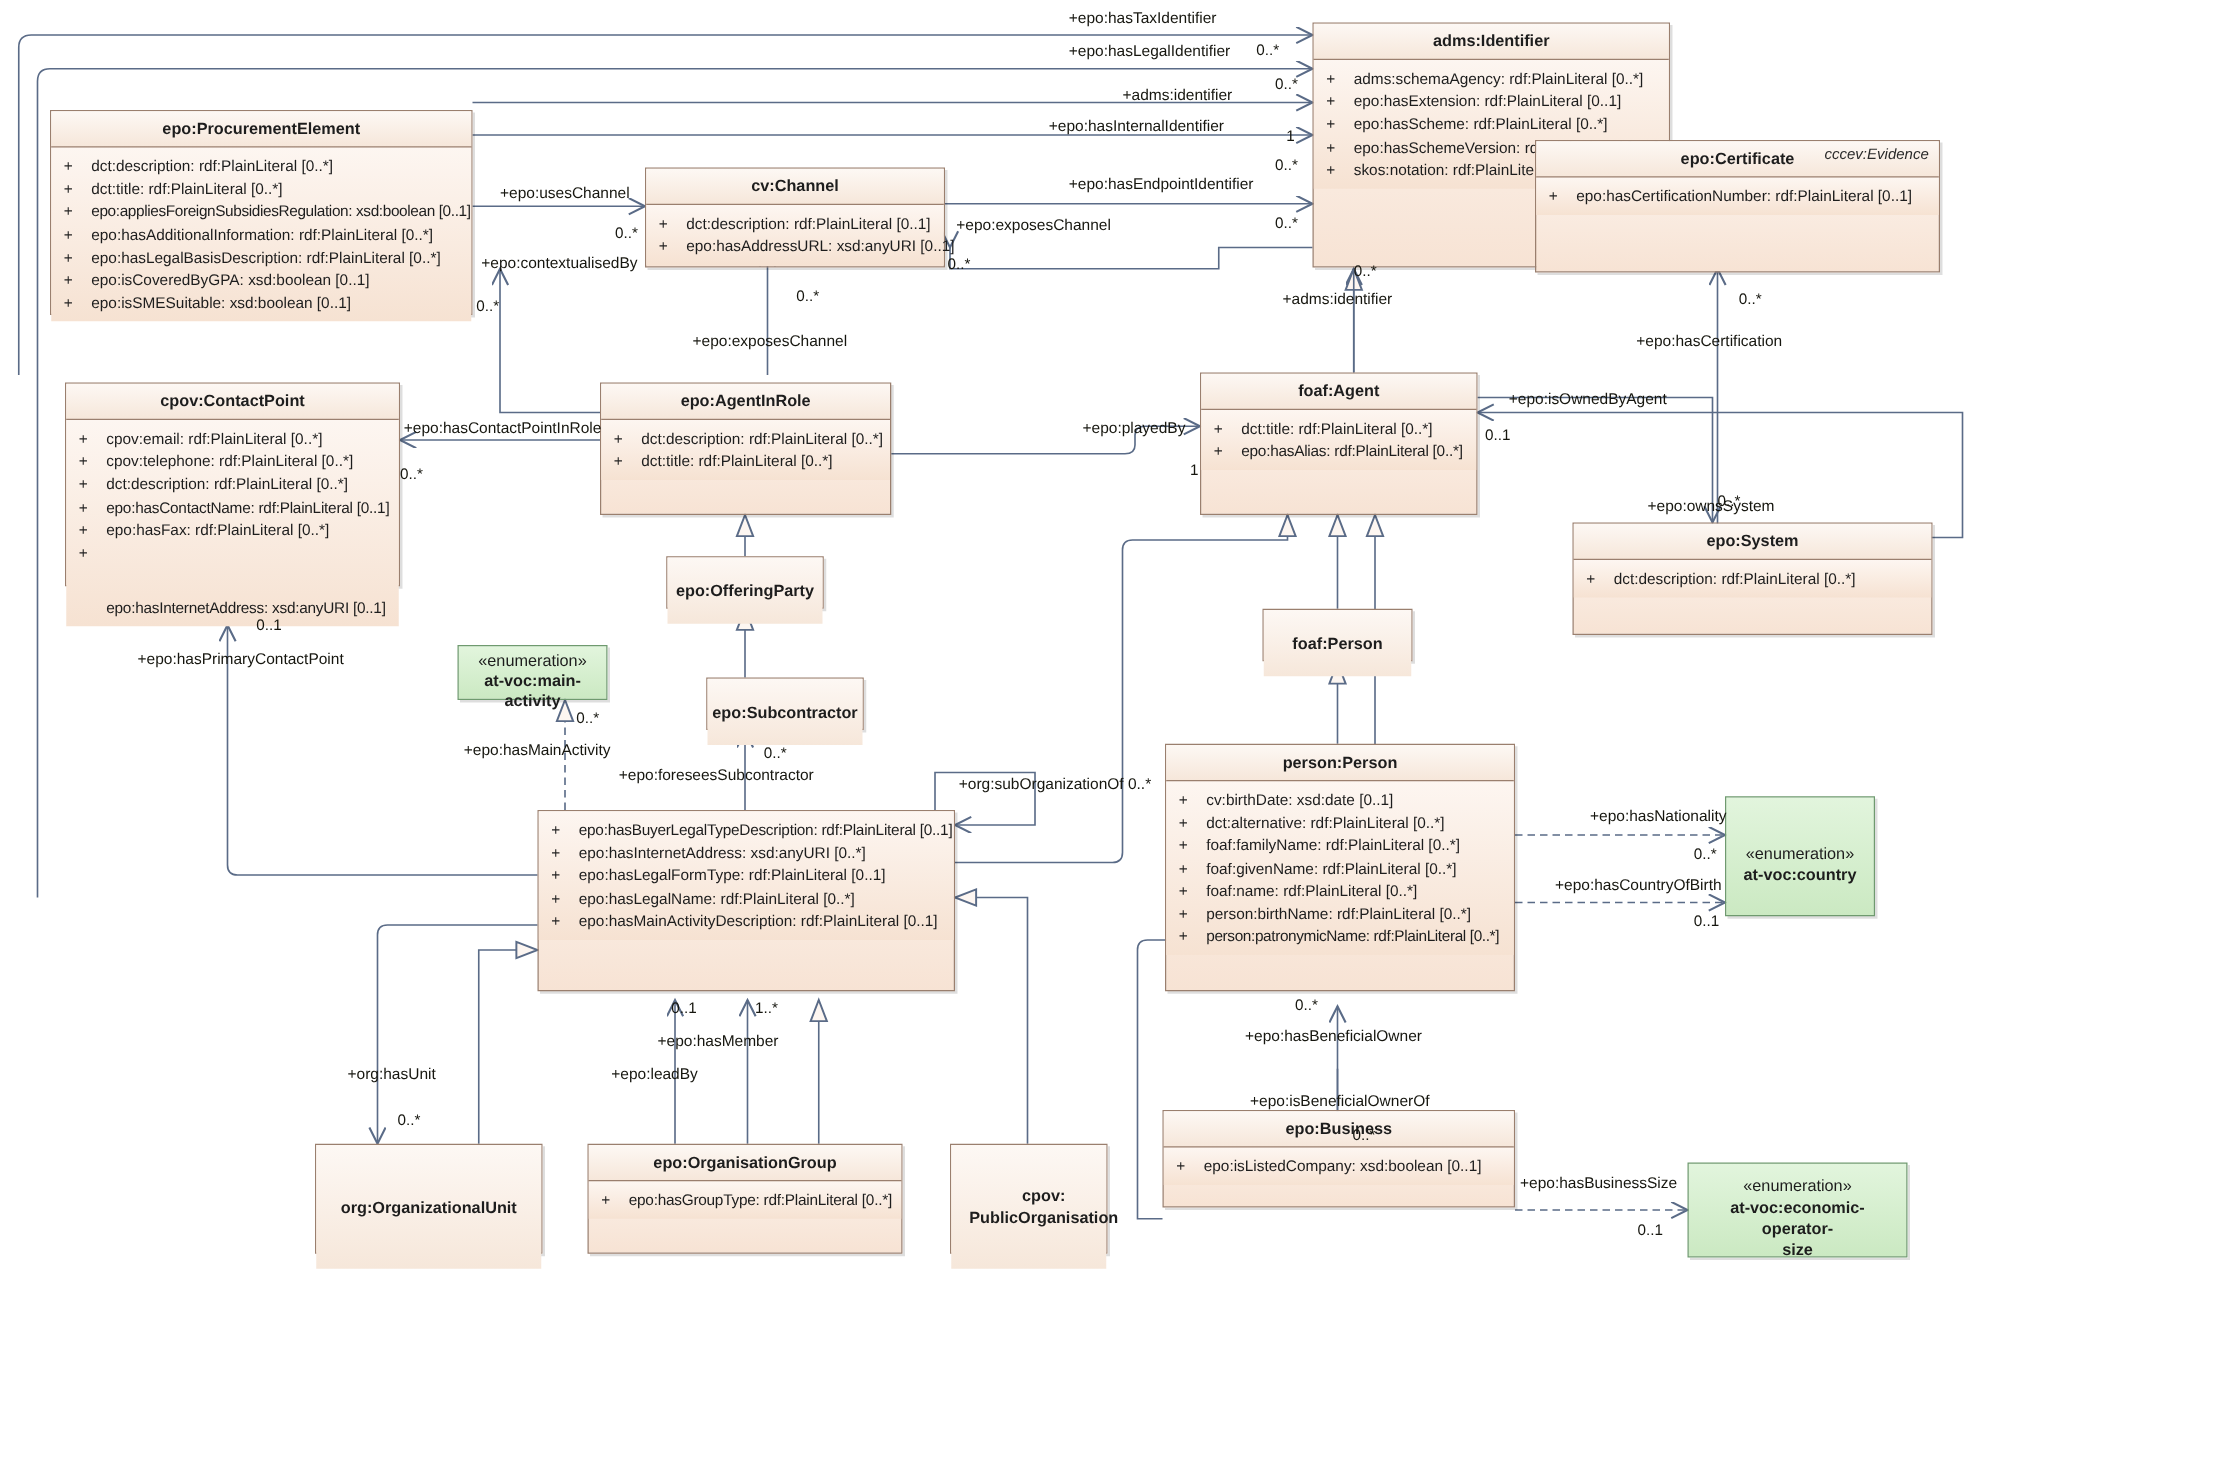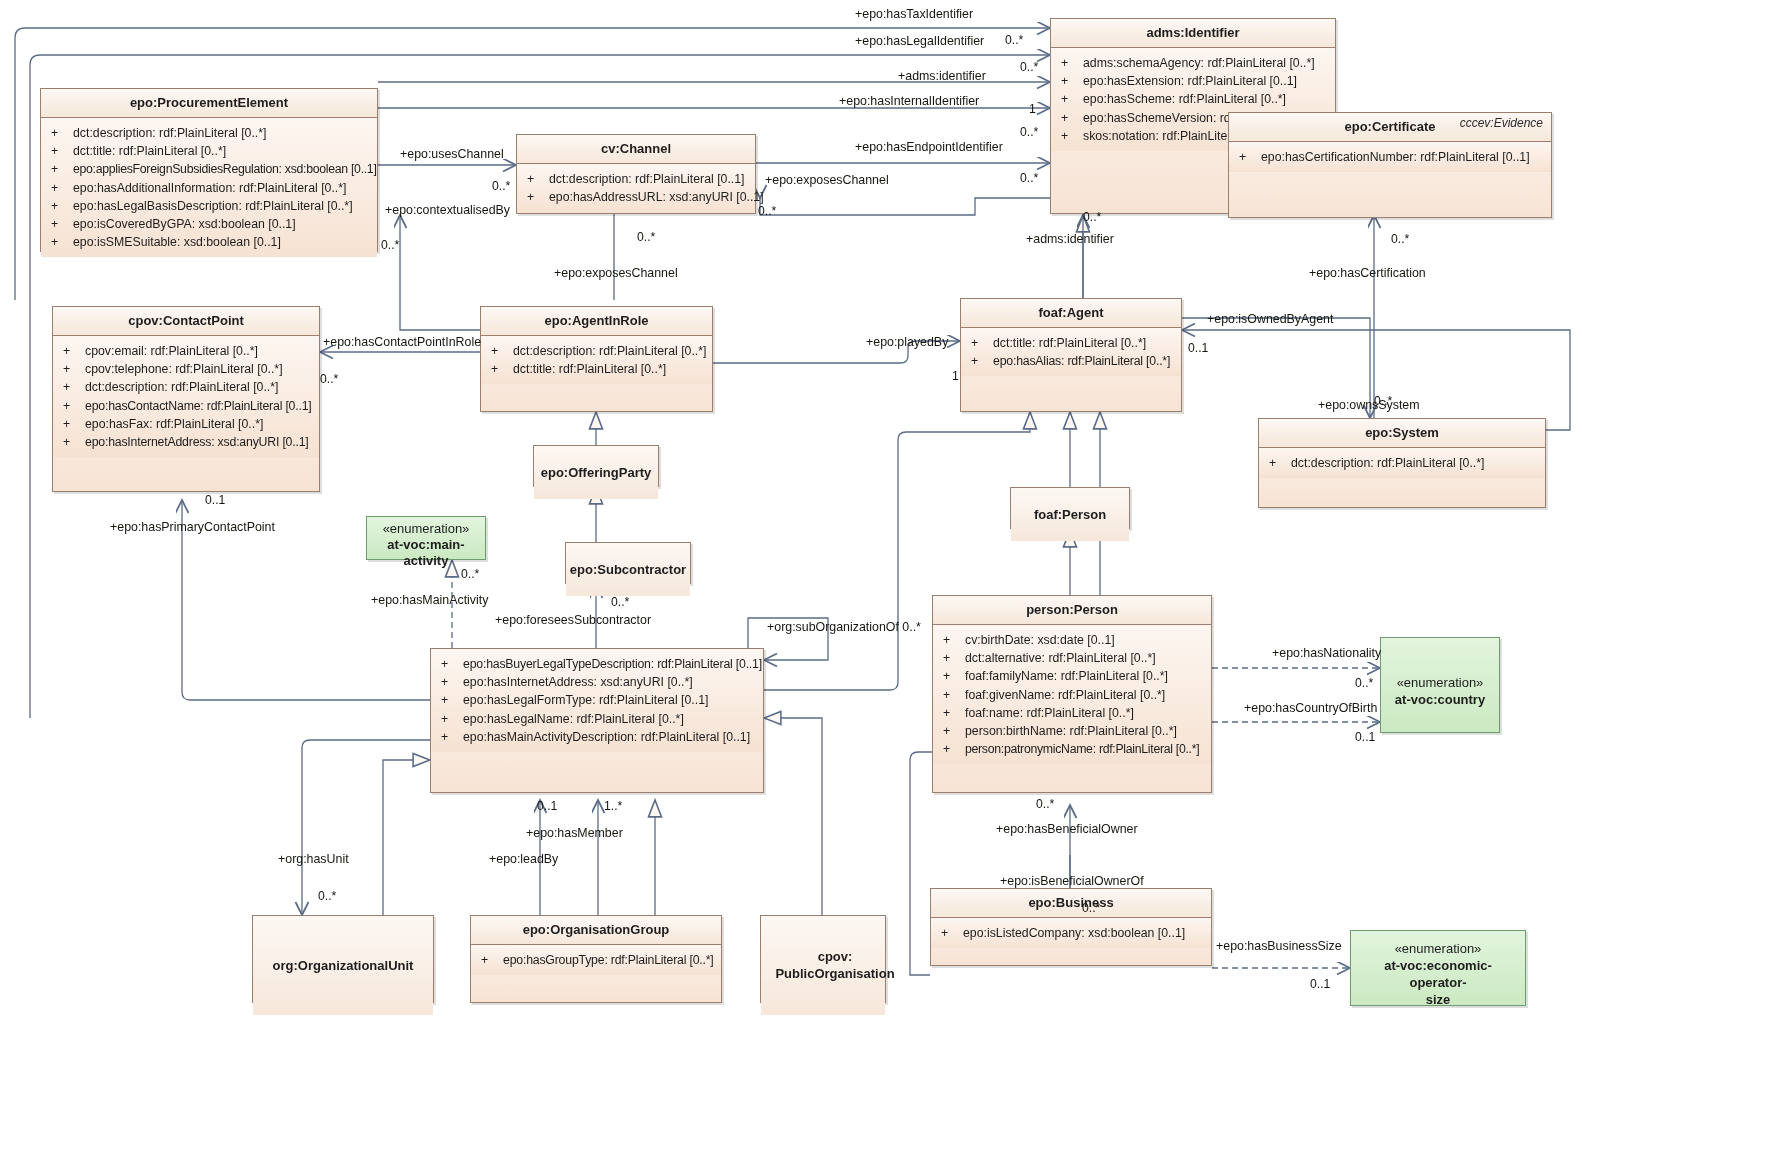--- a/index.html
+++ b/index.html
@@ -260,21 +260,21 @@
       <span>epo:Certificate</span>
     </div>
     <div class="attrs">
       <div class="attr">
           <span class="vis">+</span>
           <span class="sig">epo:hasCertificationNumber: rdf:PlainLiteral [0..1]</span>
         </div>
     </div>
   </div>
 
-  <div class="uml compart" style="left:52px;top:306px;width:268px;height:186px;">
+  <div class="uml compart" style="left:52px;top:306px;width:268px;height:163px;">
     <div class="hdr">cpov:ContactPoint</div>
     <div class="attrs">
       <div class="attr">
           <span class="vis">+</span>
           <span class="sig">cpov:email: rdf:PlainLiteral [0..*]</span>
         </div>
       <div class="attr">
           <span class="vis">+</span>
           <span class="sig">cpov:telephone: rdf:PlainLiteral [0..*]</span>
         </div>
@@ -285,21 +285,21 @@
       <div class="attr">
           <span class="vis">+</span>
           <span class="sig" style="letter-spacing:-0.2px;">epo:hasContactName: rdf:PlainLiteral [0..1]</span>
         </div>
       <div class="attr">
           <span class="vis">+</span>
           <span class="sig">epo:hasFax: rdf:PlainLiteral [0..*]</span>
         </div>
       <div class="attr">
           <span class="vis">+</span>
-          <span class="sig" style="letter-spacing:-0.2px;">epo:hasInternetAddress: xsd:anyURI [0..1]</span>
+          <span class="sig" style="letter-spacing:-0.2px;margin-top:44px;">epo:hasInternetAddress: xsd:anyURI [0..1]</span>
         </div>
     </div>
   </div>
 
   <div class="uml compart" style="left:480px;top:306px;width:233px;height:106px;">
     <div class="hdr">epo:AgentInRole</div>
     <div class="attrs">
       <div class="attr">
           <span class="vis">+</span>
           <span class="sig">dct:description: rdf:PlainLiteral [0..*]</span>

